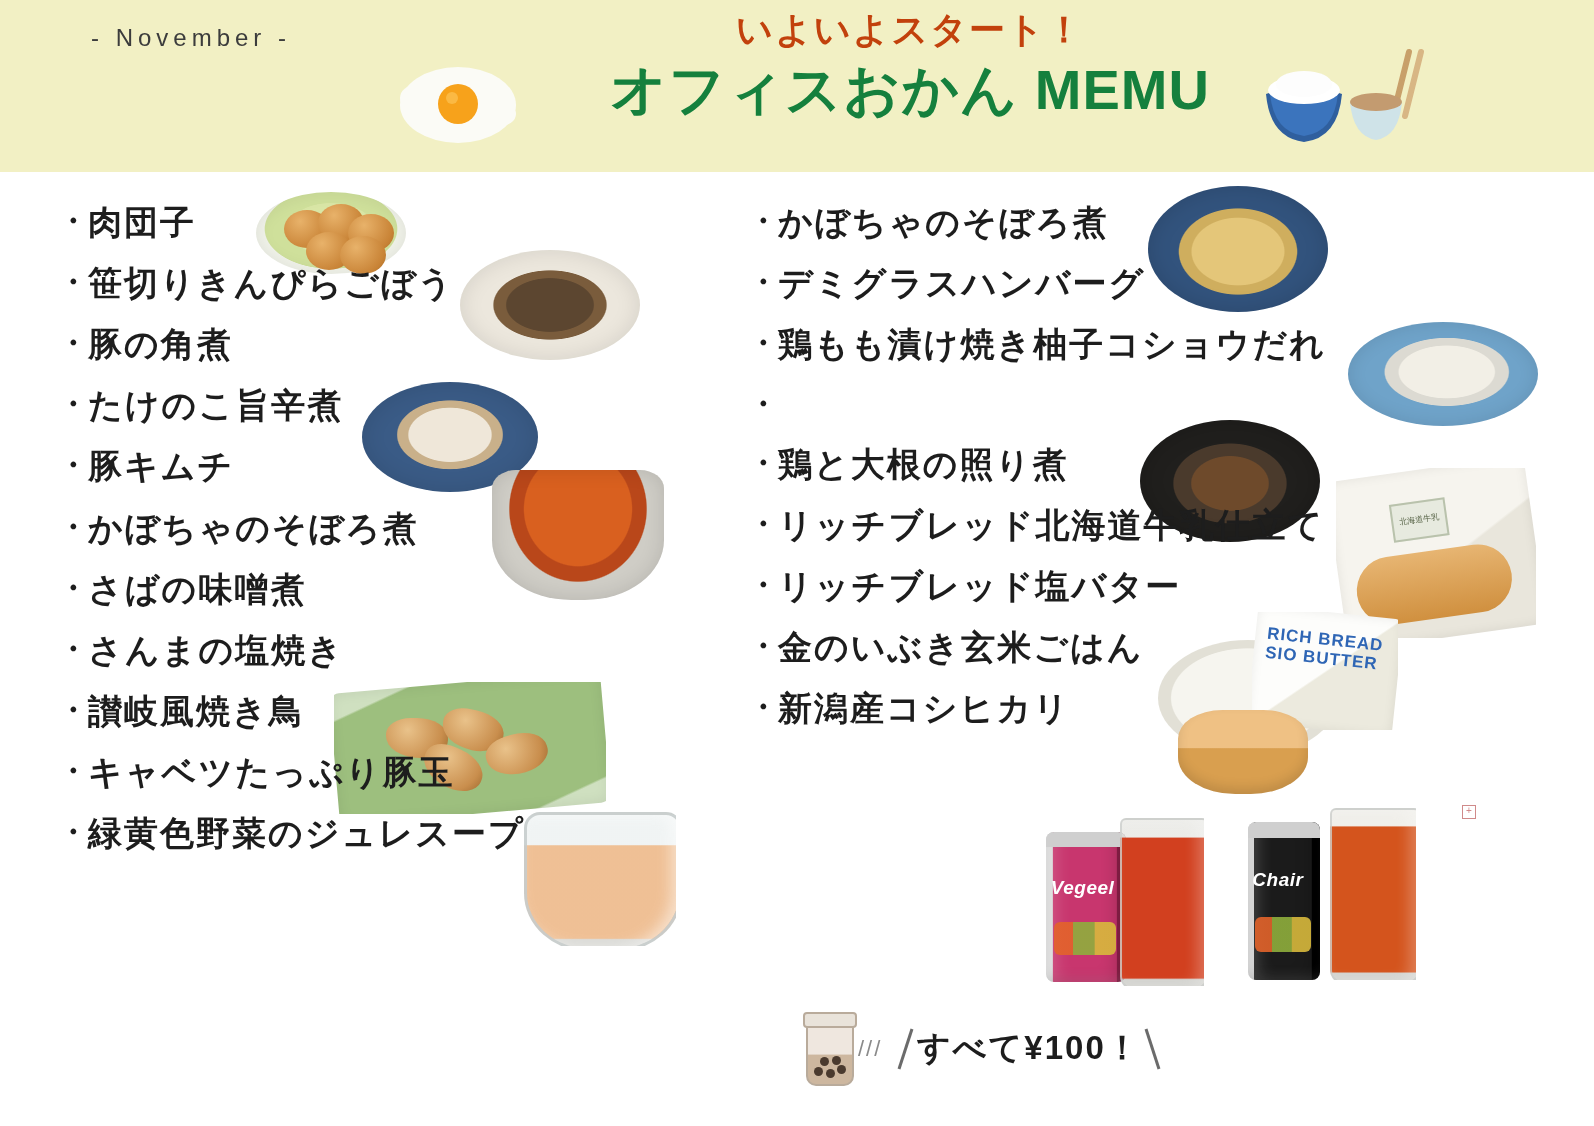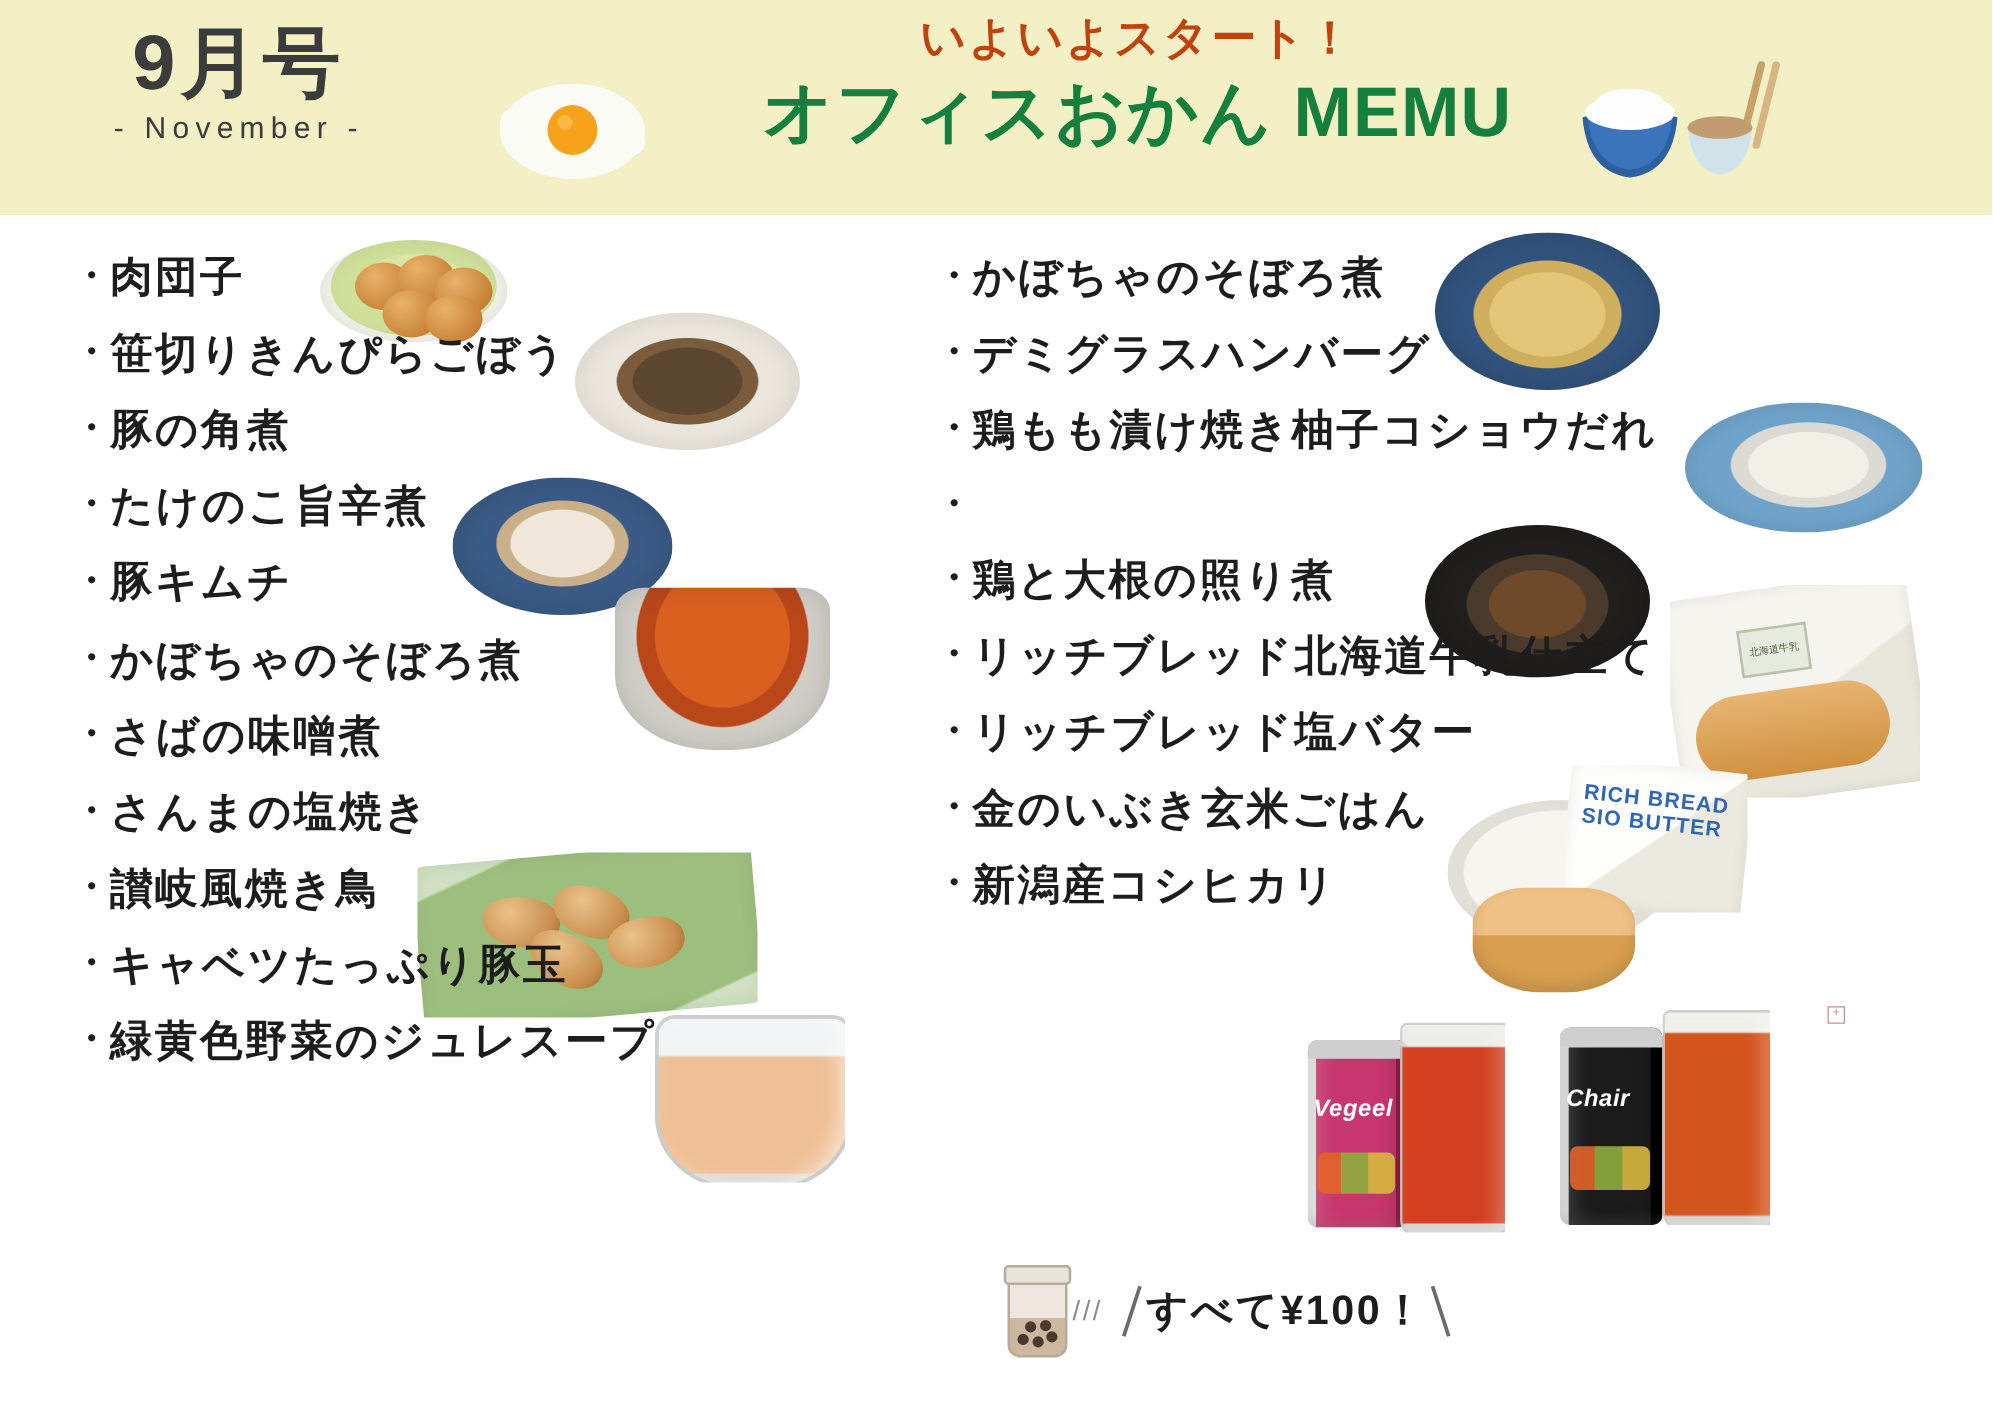--- a/index.html
+++ b/index.html
@@ -391,21 +391,20 @@
     z-index: 5;
   }
 </style>
 </head>
 <body>
 
 <div class="header">
   <div class="header-inner">
 
     <div class="issue-block">
-      <div class="issue-month">9月号</div>
       <div class="issue-sub">- November -</div>
     </div>
 
     <div class="egg-icon">
       <svg width="124" height="86" viewBox="0 0 124 86">
         <ellipse cx="62" cy="43" rx="58" ry="38" fill="#fbfbf6"></ellipse>
         <ellipse cx="20" cy="36" rx="16" ry="13" fill="#fbfbf6"></ellipse>
         <ellipse cx="104" cy="52" rx="16" ry="12" fill="#fbfbf6"></ellipse>
         <circle cx="62" cy="42" r="20" fill="#f7a21b"></circle>
         <circle cx="56" cy="36" r="6" fill="#fbbf4d" opacity="0.8"></circle>
@@ -507,21 +506,21 @@
   <div class="photo" style="left:1046px; top:660px; width:80px; height:150px;">
     <div class="can can-pink">
       <div class="can-top"></div>
       <div class="can-label">Vegeel</div>
       <div class="can-veg"></div>
     </div>
   </div>
   <div class="photo" style="left:1120px; top:646px; width:84px; height:168px;">
     <div class="juice-glass"></div>
   </div>
-  <div class="photo" style="left:1248px; top:650px; width:82px; height:158px;">
+  <div class="photo" style="left:1248px; top:650px; width:72px; height:158px;">
     <div class="can can-black">
       <div class="can-top"></div>
       <div class="can-label">Chair</div>
       <div class="can-veg"></div>
     </div>
   </div>
   <div class="photo" style="left:1330px; top:636px; width:86px; height:172px;">
     <div class="juice-glass orange"></div>
   </div>
 

